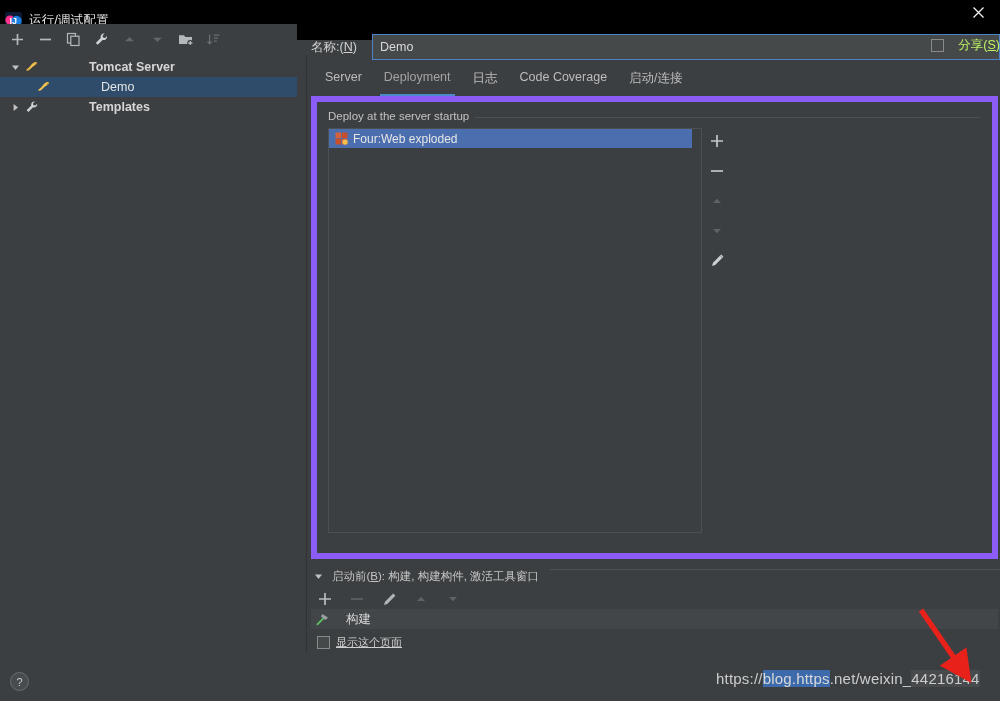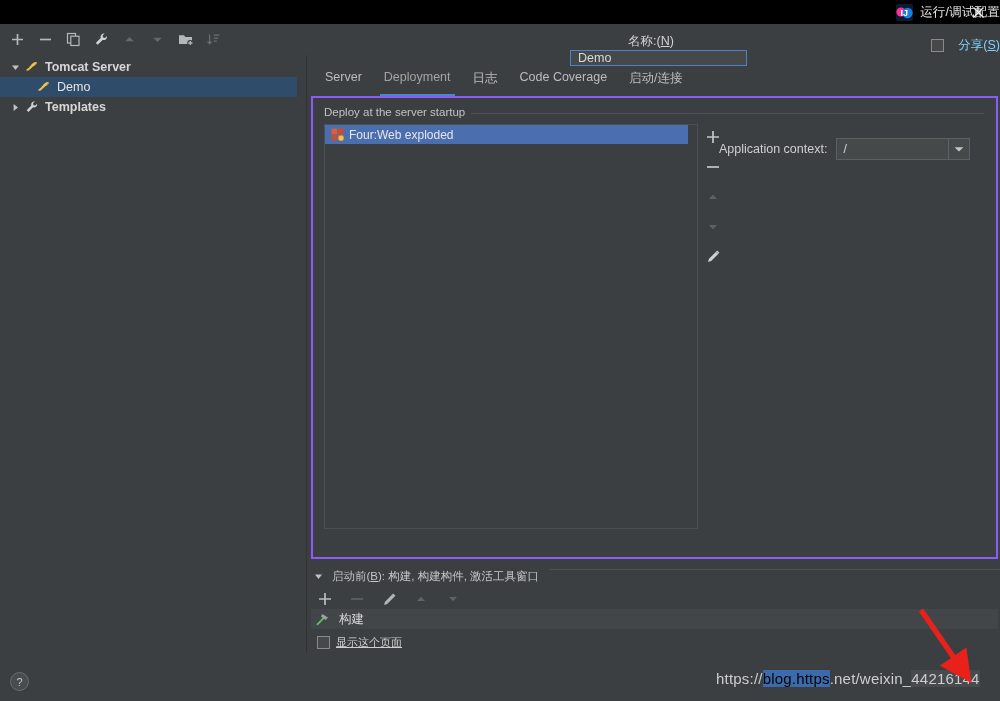--- a/index.html
+++ b/index.html
@@ -7,23 +7,23 @@
     width: 1000px; height: 701px;
     background: #3c3f41;
     font-family: "Liberation Sans", "DejaVu Sans", sans-serif;
     overflow: hidden;
     -webkit-font-smoothing: antialiased;
   }
   #app { position: relative; width: 1000px; height: 701px; }
 
   
   .titlebar {
-    position: absolute; left: 0; top: 0; width: 1000px; height: 24px;
+    position: absolute; left: 0; top: 0; width: 1000px; height: 40px;
     background: #000000;
-    display: flex; align-items: center; justify-content: flex-end;
+    display: flex; align-items: center;
   }
   .tb-logo {
     width: 17px; height: 17px; margin-left: 5px; margin-right: 7px;
     position: relative; flex: 0 0 auto;
   }
   .tb-title {
     color: #e8e8e8; font-size: 12.5px; letter-spacing: .2px;
   }
   .tb-close {
     position: absolute; right: 0; top: 0; width: 44px; height: 24px;
@@ -56,21 +56,21 @@
   .tree-row.sel { background: #2f4c6b; }
   .tree-row.lvl2 { padding-left: 36px; }
   .twisty {
     width: 14px; height: 14px; display: flex; align-items: center;
     justify-content: center; flex: 0 0 auto; margin-right: 2px;
   }
   .tree-icon {
     width: 16px; height: 16px; flex: 0 0 auto; margin-right: 5px;
     display: flex; align-items: center; justify-content: center;
   }
-  .tree-label { font-weight: bold; }
+  .tree-label { font-weight: bold; margin-left: 44px; }
   .tree-row.lvl2 .tree-label { font-weight: normal; color: #e4e4e4; }
 
   
   .splitter {
     position: absolute; left: 297px; top: 55px; width: 10px; height: 598px;
     background: #3c3f41;
   }
   .splitter .dots {
     position: absolute; left: 3px; top: 270px;
     width: 4px; height: 26px;
@@ -82,34 +82,34 @@
   .splitter .vline {
     position: absolute; left: 9px; top: 0; width: 1px; height: 598px;
     background: #323232;
   }
 
   
   .right { position: absolute; left: 307px; top: 24px; width: 693px; height: 629px; }
 
   .name-row {
     position: absolute; left: 4px; top: 9px; width: 689px; height: 28px;
-    display: flex; align-items: center; flex-direction: column;
+    display: flex; align-items: center;
   }
   .name-label { font-size: 12.5px; color: #d2d2d2; width: 55px; }
   .name-label u { text-decoration: underline; }
   .name-input {
     flex: 1 1 auto; height: 26px; margin-left: 6px;
     background: #45494a; border: 1px solid #4d82c9;
     color: #d9d9d9; font-size: 12.5px; padding: 0 7px;
     font-family: "Liberation Sans", sans-serif; outline: none;
   }
   .share-box {
     position: absolute; right: 0; top: 13px;
     display: flex; align-items: center; gap: 14px;
-    font-size: 12.5px; color: #7dd3fc;
+    font-size: 12.5px; color: #bef264;
   }
   .cb {
     width: 13px; height: 13px; border: 1px solid #8a8a8a;
     background: #45494a; display: inline-block; position: relative;
     flex: 0 0 auto;
   }
   .cb.checked::after {
     content: ""; position: absolute; left: 3px; top: 0px;
     width: 4px; height: 8px; border: solid #d9d9d9;
     border-width: 0 1.6px 1.6px 0; transform: rotate(42deg);
@@ -126,21 +126,21 @@
   }
   .tab.active { color: #a3a3a3; }
   .tab.active::after {
     content: ""; position: absolute; left: -4px; right: -4px; bottom: 0;
     height: 2px; background: #4a88c7;
   }
 
   
   .card {
     position: absolute; left: 4px; top: 72px; width: 687px; height: 463px;
-    border: 2px solid #8b5cf6; background: #3c3f41;
+    border: 6px solid #8b5cf6; background: #3c3f41;
   }
   .card-legend {
     position: absolute; left: 11px; top: 8px;
     font-size: 11.5px; color: #c2c2c2; background: #3c3f41;
     padding-right: 6px; z-index: 2;
   }
   .legend-line {
     position: absolute; left: 140px; right: 12px; top: 15px;
     height: 1px; background: #4e5254;
   }
@@ -197,21 +197,21 @@
 
   .bl-toolbar {
     position: absolute; left: 10px; top: 564px; width: 200px; height: 22px;
     display: flex; align-items: center; gap: 16px;
   }
 
   .bl-list {
     position: absolute; left: 4px; top: 585px; width: 687px; height: 20px;
     background: #434648; display: flex; align-items: center; padding-left: 4px;
   }
-  .bl-list-label { font-size: 12.5px; color: #d9d9d9; margin-left: 4px; }
+  .bl-list-label { font-size: 12.5px; color: #d9d9d9; margin-left: 11px; }
 
   .bl-checks {
     position: absolute; left: 10px; top: 611px;
     display: flex; align-items: center; gap: 14px;
     font-size: 11px; color: #cfcfcf; flex-direction: column;
   }
   .bl-checks .chk { display: flex; align-items: center; gap: 6px; }
   .bl-checks u { text-decoration: underline; }
 
   
@@ -226,21 +226,21 @@
     color: #c8c8c8; font-size: 11px;
   }
 
   
   .watermark {
     position: absolute; left: 716px; top: 670px;
     font-size: 15px; color: #d9d9d9; white-space: nowrap;
     font-family: "Liberation Sans", sans-serif; letter-spacing: .2px;
     opacity: .92; z-index: 40; pointer-events: none;
   }
-  .wm-hl { background: #3c6eb4; color: #000000; }
+  .wm-hl { background: #3c6eb4; color: #e5e5e5; }
   .wm-box { background: #4a4d4f; }
 
   .red-arrow { position: absolute; left: 915px; top: 604px; z-index: 50; }
 </style>
 </head>
 <body>
 
 <div id="app">
 
   <div class="titlebar">
@@ -418,31 +418,20 @@
           </svg>
         </span>
         <span class="vbtn">
           <svg width="15" height="15" viewBox="0 0 15 15">
             <path d="M11.2 1.6 L13.4 3.8 L5.2 12 L2 13 L3 9.8 Z" fill="#cdd1d3"></path>
             <path d="M10.2 2.6 L12.4 4.8" stroke="#7a7e80" stroke-width=".9"></path>
           </svg>
         </span>
       </div>
 
-      <div class="appctx">
-        <span class="appctx-label">Application context:</span>
-        <span class="appctx-field">
-          <span class="appctx-val">/</span>
-          <span class="appctx-arrow">
-            <svg width="10" height="7" viewBox="0 0 10 7">
-              <path d="M0.6 1.2 L5 5.6 L9.4 1.2 Z" fill="#c3c7c9"></path>
-            </svg>
-          </span>
-        </span>
-      </div>
     </div>
 
     <div class="bl-header">
       <span class="twisty">
         <svg width="9" height="9" viewBox="0 0 9 9">
             <path d="M1 2.6 L8 2.6 L4.5 7 Z" fill="#c2c2c2"></path>
           </svg>
       </span>
       <span class="bl-title"><span>启动前(</span><u>B</u><span>): 构建, 构建构件, 激活工具窗口</span></span>
       <span class="bl-line"></span>

